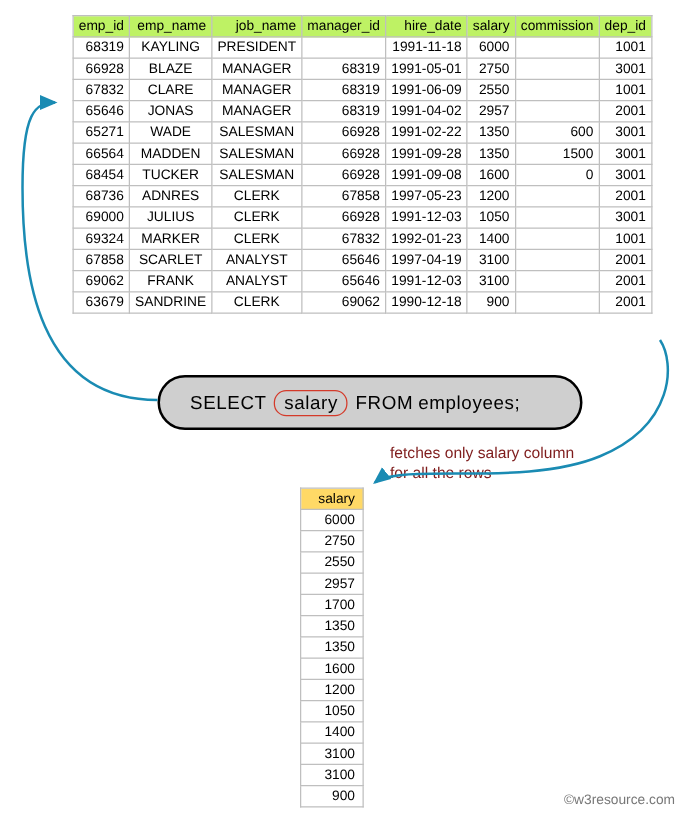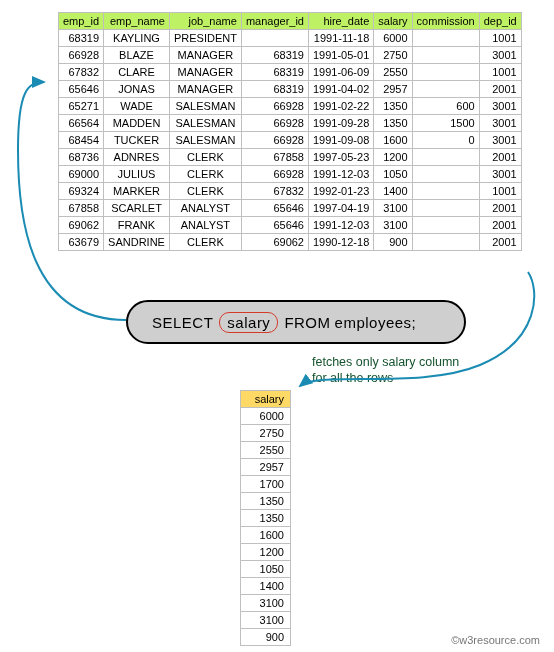--- a/index.html
+++ b/index.html
@@ -57,21 +57,21 @@
   .sql-pill .sal {
     border: 1.5px solid #d43a2a;
     border-radius: 10px;
     padding: 1px 7px;
     margin: 0 2px;
   }
   .annotation {
     position: absolute;
     left: 312px;
     top: 354px;
-    color: #14532d;
+    color: #7f1d1d;
     font-size: 12.5px;
     line-height: 1.3;
   }
   .result-table {
     border-collapse: collapse;
     position: absolute;
     left: 240px;
     top: 390px;
   }
   .result-table th {

